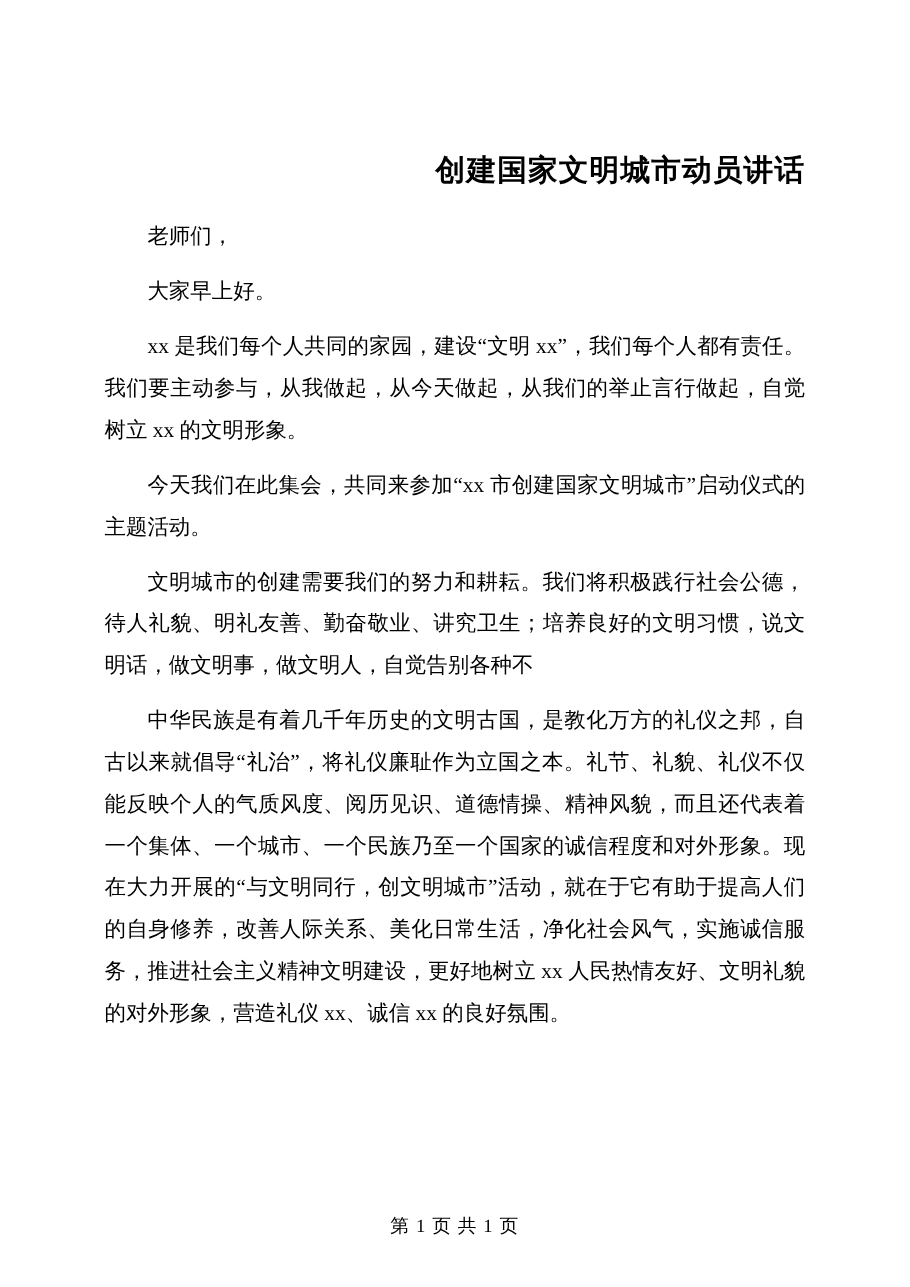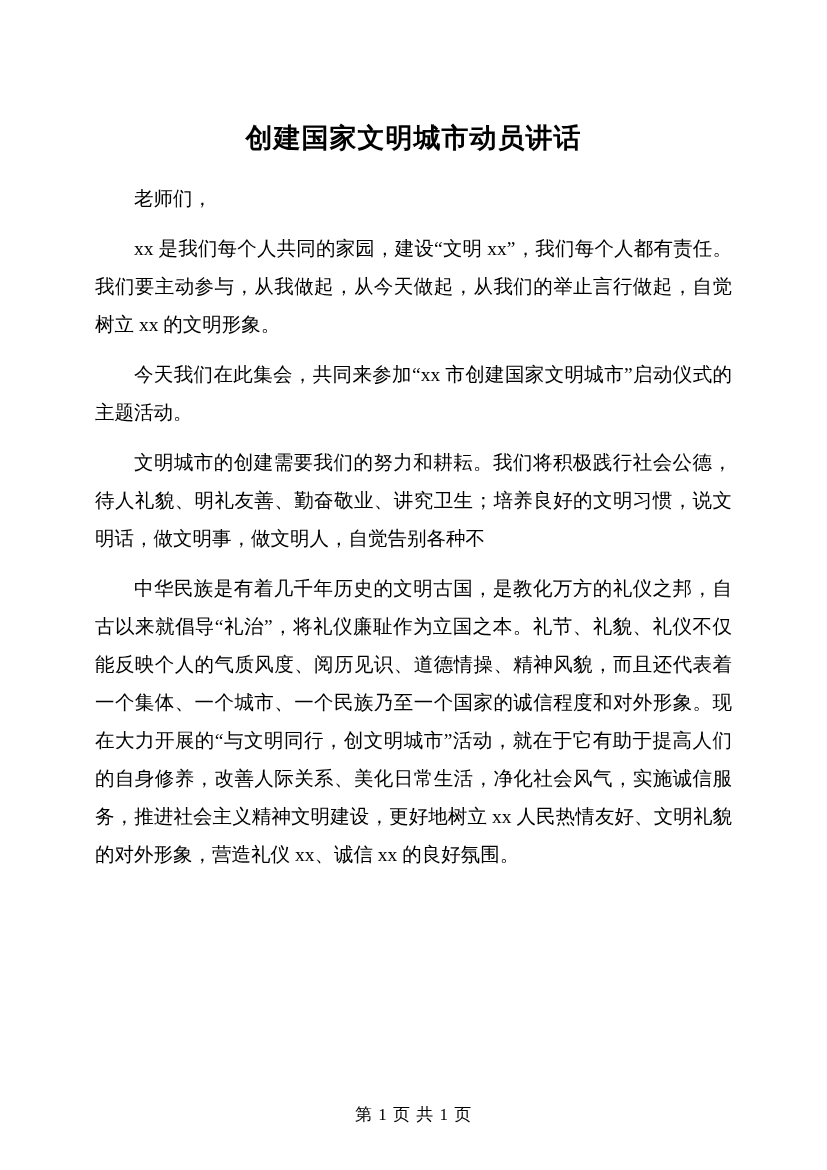--- a/index.html
+++ b/index.html
@@ -18,25 +18,25 @@
   .page {
     position: absolute;
     top: 0;
     left: 0;
     width: 827px;
     height: 1170px;
     box-sizing: border-box;
     padding: 120px 95px 0 95px;
   }
   .doc-title {
-    text-align: center;
+    text-align: right;
     font-size: 27px;
     font-weight: bold;
     letter-spacing: 1px;
-    margin: 0 0 22px 0;
+    margin: 17px 0 22px 0;
     line-height: 1.4;
   }
   .body-text {
     font-size: 19.5px;
     line-height: 1.95;
     text-align: justify;
     text-justify: inter-ideograph;
   }
   .para {
     margin: 12px 0 3px 0;
@@ -55,20 +55,21 @@
 </style>
 </head>
 <body>
 
 <div class="page">
 
   <h1 class="doc-title">创建国家文明城市动员讲话</h1>
 
   <div class="body-text">
     <p class="para">老师们，</p>
+    <p class="para">大家早上好。</p>
     <p class="para">xx 是我们每个人共同的家园，建设“文明 xx”，我们每个人都有责任。我们要主动参与，从我做起，从今天做起，从我们的举止言行做起，自觉树立 xx 的文明形象。</p>
     <p class="para">今天我们在此集会，共同来参加“xx 市创建国家文明城市”启动仪式的主题活动。</p>
     <p class="para">文明城市的创建需要我们的努力和耕耘。我们将积极践行社会公德，待人礼貌、明礼友善、勤奋敬业、讲究卫生；培养良好的文明习惯，说文明话，做文明事，做文明人，自觉告别各种不</p>
     <p class="para">中华民族是有着几千年历史的文明古国，是教化万方的礼仪之邦，自古以来就倡导“礼治”，将礼仪廉耻作为立国之本。礼节、礼貌、礼仪不仅能反映个人的气质风度、阅历见识、道德情操、精神风貌，而且还代表着一个集体、一个城市、一个民族乃至一个国家的诚信程度和对外形象。现在大力开展的“与文明同行，创文明城市”活动，就在于它有助于提高人们的自身修养，改善人际关系、美化日常生活，净化社会风气，实施诚信服务，推进社会主义精神文明建设，更好地树立 xx 人民热情友好、文明礼貌的对外形象，营造礼仪 xx、诚信 xx 的良好氛围。</p>
   </div>
 
   <div class="footer">第 1 页 共 1 页</div>
 
 </div>
 

